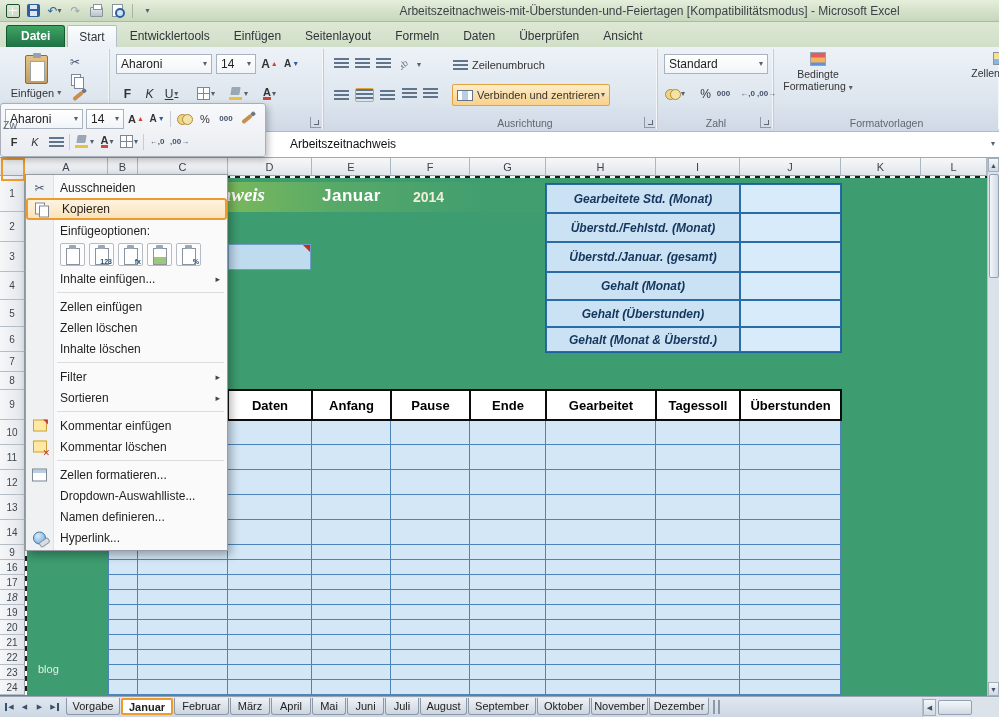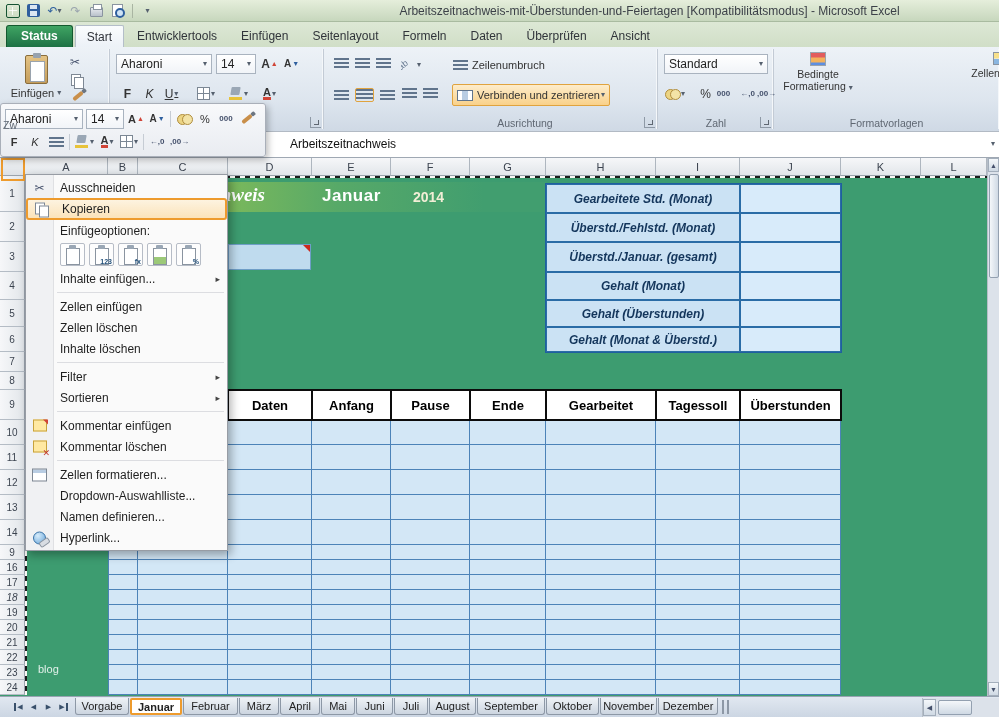--- a/index.html
+++ b/index.html
@@ -133,21 +133,21 @@
 .ic-copy::before{content:"";position:absolute;left:2px;top:1px;width:8px;height:10px;background:#fff;border:1px solid #7e8894;}
 .ic-copy::after{content:"";position:absolute;left:6px;top:4px;width:8px;height:10px;background:#fff;border:1px solid #7e8894;}
 .ic-comment-insert::before,.ic-comment-delete::before{content:"";width:12px;height:10px;background:#ffe9a2;border:1px solid #c7a23c;}
 .ic-comment-insert::after{content:"";position:absolute;right:0;top:1px;border-left:5px solid transparent;border-top:5px solid #d04437;}
 .ic-comment-delete::after{content:"✕";position:absolute;right:-2px;bottom:-3px;font-size:9px;font-weight:bold;color:#c0392b;}
 .ic-format-cells::before{content:"";width:13px;height:11px;background:linear-gradient(#b9cde3 0 3px,#fff 3px);border:1px solid #7e8894;}
 .ic-hyperlink::before{content:"";width:11px;height:11px;border-radius:50%;background:radial-gradient(circle at 35% 30%,#d6ecfb,#67a4d8);border:1px solid #3672a8;}
 .ic-hyperlink::after{content:"";position:absolute;right:-2px;bottom:0;width:9px;height:4px;border:1px solid #8a94a0;border-radius:2px;background:#d8dde3;transform:rotate(-35deg);}
 
 
-.tabbar{position:absolute;left:0;top:696px;width:999px;height:21px;background:linear-gradient(#e1e8f1,#ccd6e3);border-top:1px solid #98a3b2;display:flex;align-items:center;padding-left:12px;}
+.tabbar{position:absolute;left:0;top:696px;width:999px;height:21px;background:linear-gradient(#e1e8f1,#ccd6e3);border-top:1px solid #98a3b2;display:flex;align-items:center;padding-left:3px;}
 .navs{display:flex;gap:2px;margin-right:5px;}
 .navbtn{width:13px;height:15px;display:flex;align-items:center;justify-content:center;font-size:7px;color:#39506b;}
 .navbtn.edge span{border-left:2px solid #39506b;padding-left:1px;}
 .navbtn.edge2 span{border-right:2px solid #39506b;padding-right:1px;}
 .stabs{display:flex;align-items:flex-start;gap:1px;height:18px;}
 .stab{height:17px;display:flex;align-items:center;justify-content:center;font-size:11px;color:#222;background:linear-gradient(#eef2f6,#ccd5e0);border:1px solid #8d98a6;border-top:none;border-radius:0 0 3px 3px;white-space:nowrap;overflow:hidden;}
 .stab.active{background:#fff;font-weight:bold;}
 .stab.annotated{border:2px solid #ee9b2d;border-top:2px solid #ee9b2d;border-radius:2px;}
 .tsplit{width:7px;height:14px;border-left:2px solid #8d98a6;border-right:2px solid #8d98a6;margin-left:4px;}
 .hsb{position:absolute;right:0;top:1px;width:77px;height:19px;display:flex;align-items:center;background:#dce2ea;border-left:1px solid #b6bec8;}
@@ -182,21 +182,21 @@
         </span>
       <span class="qsep"></span>
       <span class="qbtn">
           <span class="car">▾</span>
         </span>
     </div>
     <div class="title-text">Arbeitszeitnachweis-mit-Überstunden-und-Feiertagen  [Kompatibilitätsmodus] - Microsoft Excel</div>
   </div>
 
   <div class="tabrow">
-      <div class="rtab file">Status</div>
+      <div class="rtab file">Datei</div>
       <div class="rtab active">Start</div>
       <div class="rtab">Entwicklertools</div>
       <div class="rtab">Einfügen</div>
       <div class="rtab">Seitenlayout</div>
       <div class="rtab">Formeln</div>
       <div class="rtab">Daten</div>
       <div class="rtab">Überprüfen</div>
       <div class="rtab">Ansicht</div>
     </div>
 

